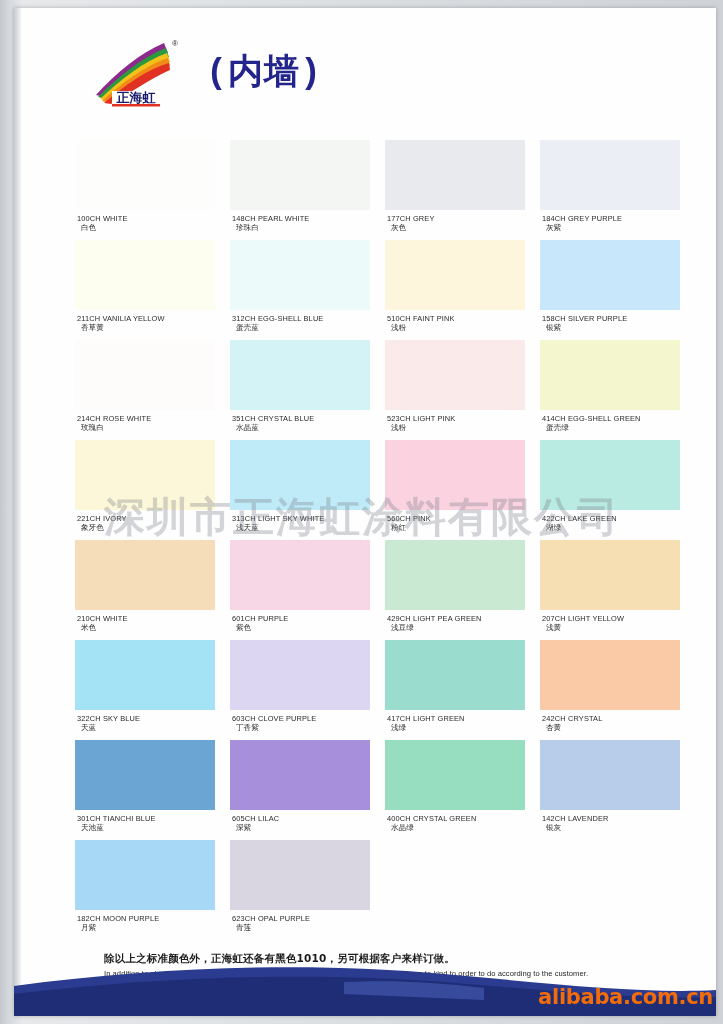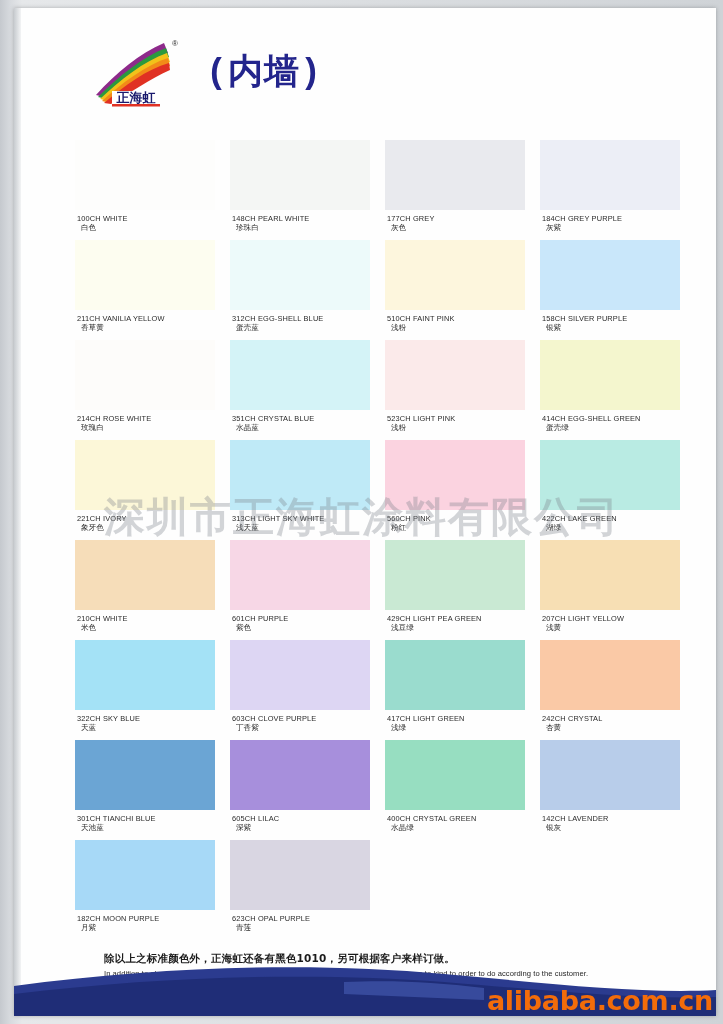--- a/index.html
+++ b/index.html
@@ -158,21 +158,21 @@
     font-size: 7.6px;
     color: #1f1f1f;
     letter-spacing: 0.05px;
     white-space: nowrap;
   }
   .alibaba {
     position: absolute;
     right: 10px;
     top: 985px;
     font-family: "DejaVu Sans", sans-serif;
-    font-size: 27px;
+    font-size: 21px;
     font-weight: bold;
     color: #f36c0a;
     letter-spacing: -0.3px;
     z-index: 7;
   }
 
   
   .wave {
     position: absolute;
     left: 14px;

